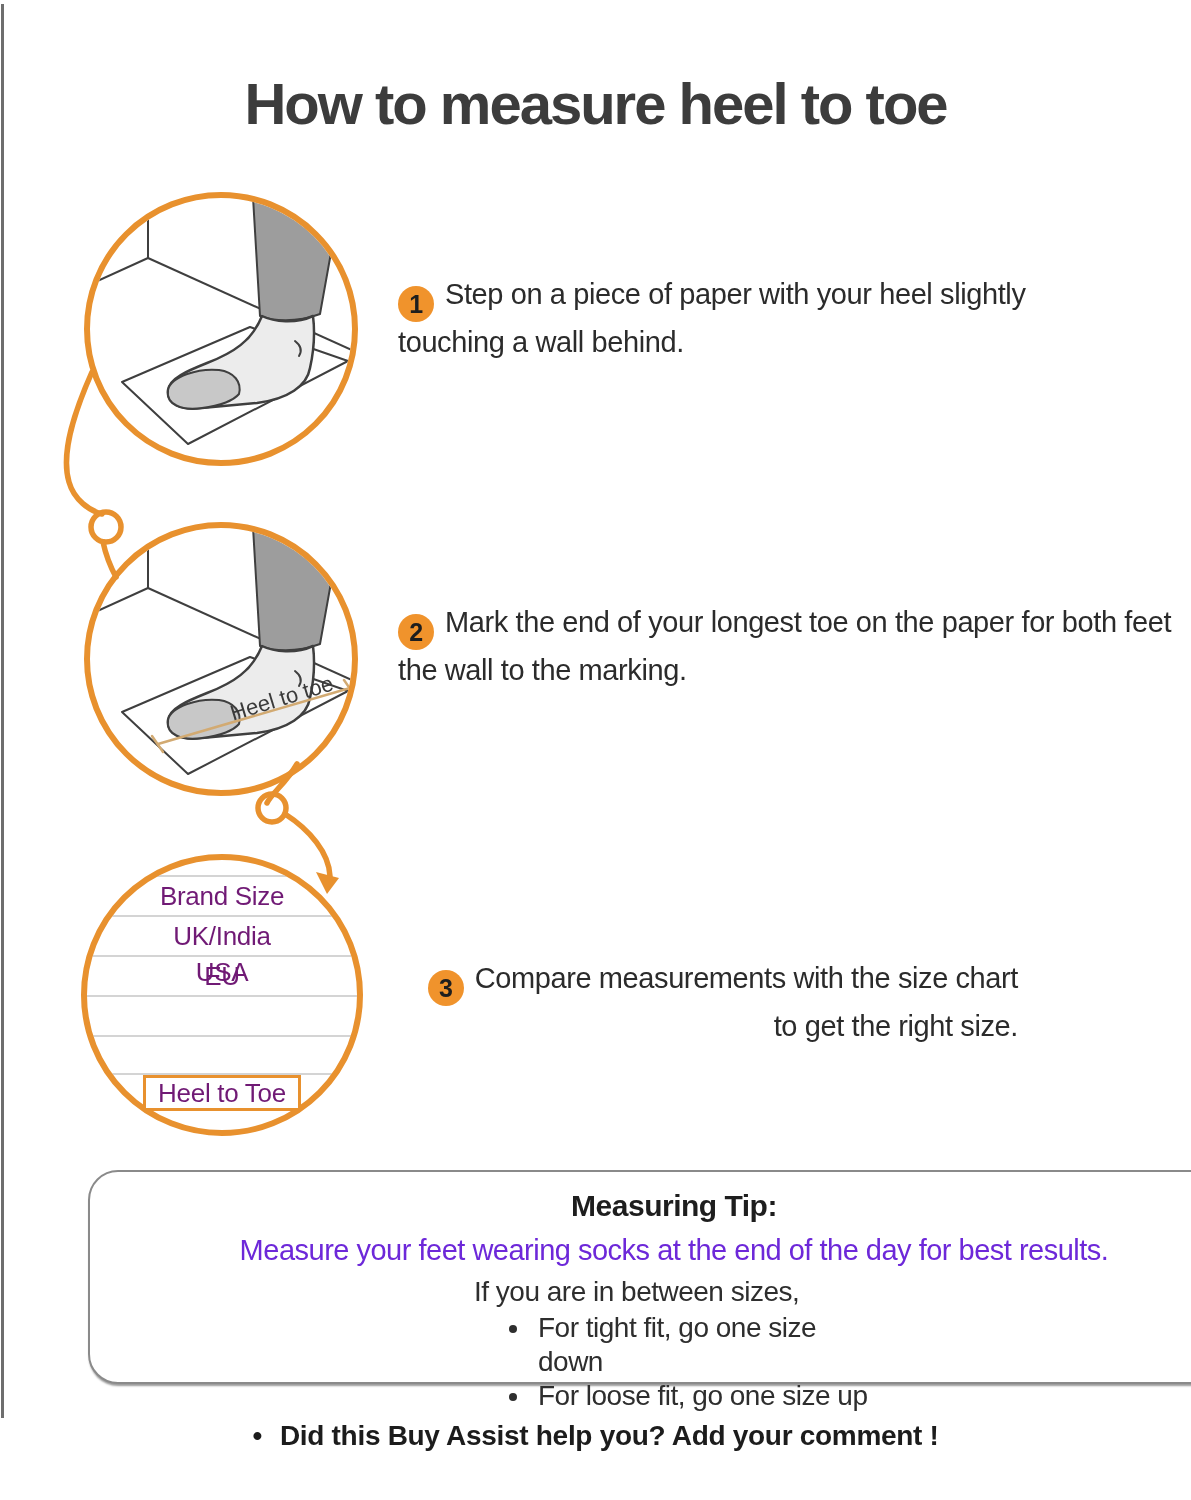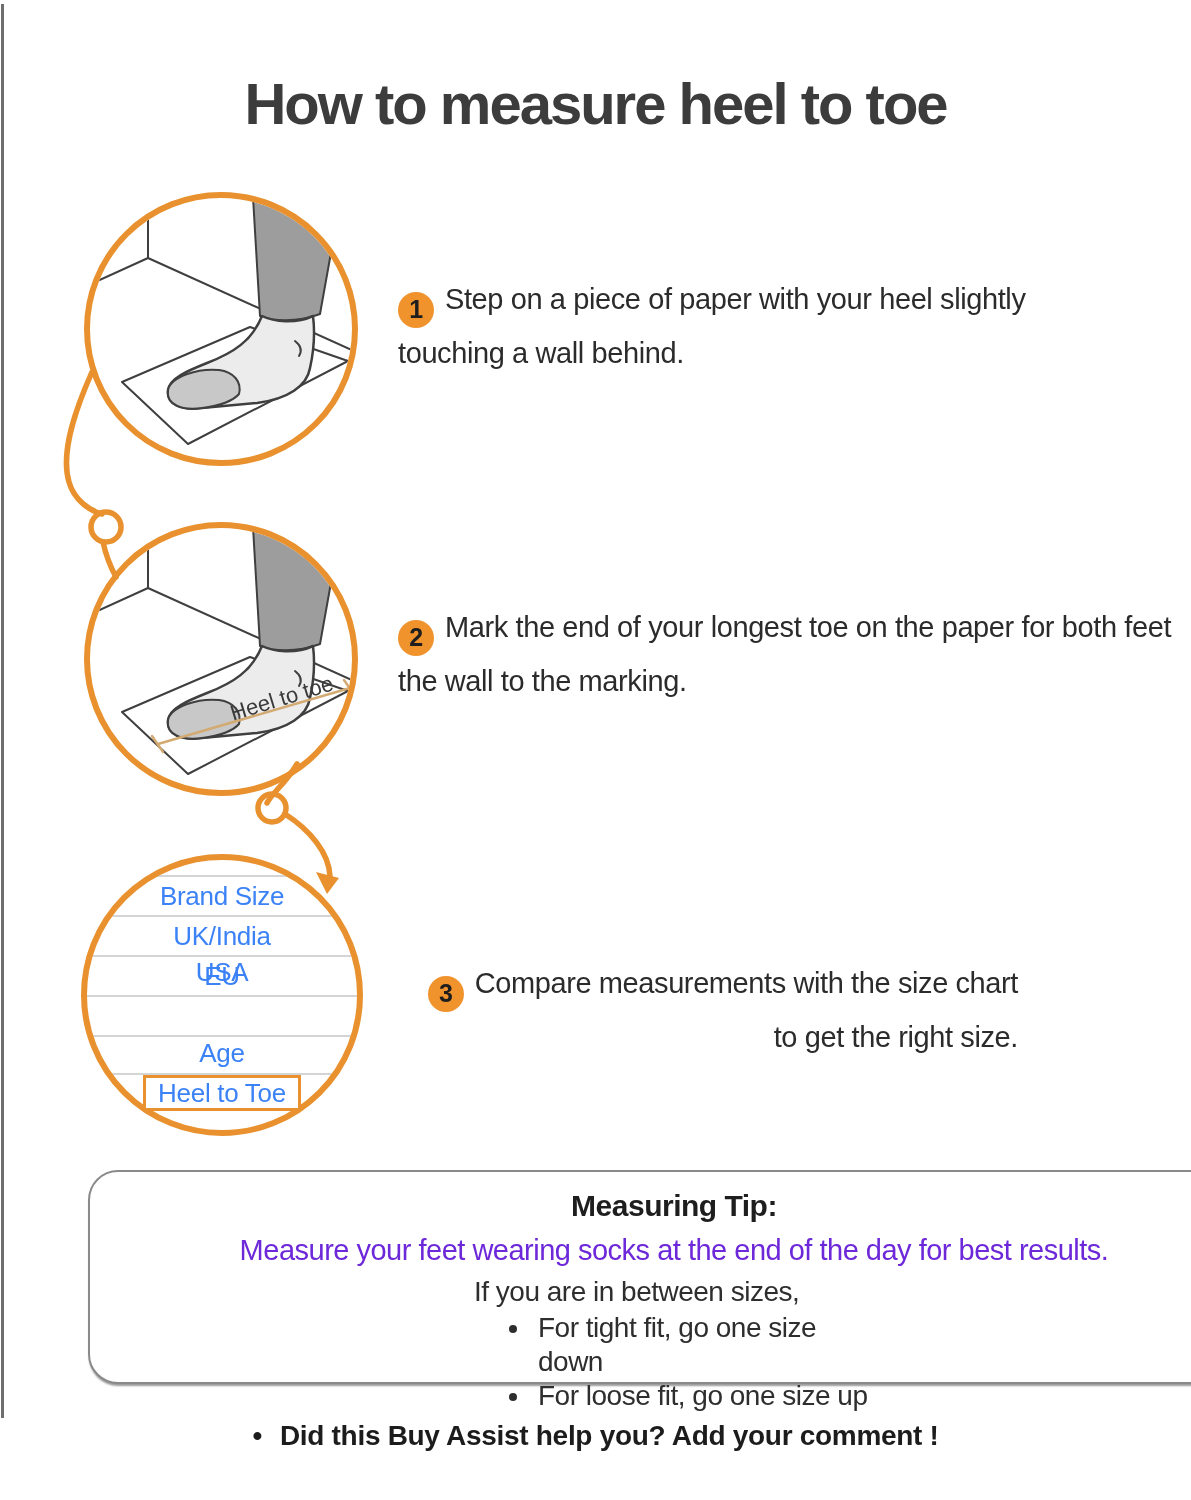--- a/index.html
+++ b/index.html
@@ -8,40 +8,40 @@
     background:#ffffff; font-family:"Liberation Sans", sans-serif;
   }
   .left-rule { position:absolute; left:1px; top:4px; width:3px; height:1414px; background:#6E6E6E; }
   .page-title {
     position:absolute; left:0; top:70px; width:100%; text-align:center;
     font-size:58px; font-weight:bold; letter-spacing:-2px; color:#3C3C3C;
   }
   svg.art { position:absolute; left:0; top:0; z-index:1; }
   .txt-layer { position:absolute; inset:0; z-index:2; }
 
-  .step { position:absolute; font-size:29px; line-height:51px; color:#2B2B2B; letter-spacing:-0.4px; }
+  .step { position:absolute; font-size:29px; line-height:40px; color:#2B2B2B; letter-spacing:-0.4px; }
   .step-1 { left:398px; top:274px; width:640px; }
   .step-2 { left:398px; top:602px; width:790px; }
   .step-3 { left:398px; top:958px; width:620px;text-align:right; }
   .badge {
     display:inline-flex; width:36px; height:36px; border-radius:50%;
     background:#F0932C; color:#1E1E1E; font-weight:bold; font-size:25px;
     align-items:center; justify-content:center; margin-right:11px; vertical-align:-9px;
   }
   .line.block { display:block; }
 
   .httlabel {
     position:absolute; left:231px; top:701px; font-size:22px; color:#3A3A3A;
     transform:rotate(-17deg); transform-origin:left center; white-space:nowrap;
   }
 
   .chart-row {
     position:absolute; left:86px; width:272px; height:40px;
     display:flex; justify-content:center; align-items:center;
-    font-size:26px; color:#3b82f6; letter-spacing:-0.3px;
+    font-size:26px; color:#701a75; letter-spacing:-0.3px;
   }
   .cr-0 { top:876px; } .cr-1 { top:916px; } .cr-2 { top:956px; }
   .cr-3 { top:952px; } .cr-4 { top:1034px; height:38px; } .cr-5 { top:1074px; height:38px; }
   .hbox {
     border:3px solid #E8912E; height:30px; display:flex; align-items:center;
     padding:0 12px; box-sizing:content-box; background:#ffffff;
   }
 
   .tip-box {
     position:absolute; left:88px; top:1170px; width:1172px; height:214px;
@@ -166,23 +166,20 @@
       </div>
     <div class="chart-row cr-1">
         <span>UK/India</span>
       </div>
     <div class="chart-row cr-2">
         <span>EU</span>
       </div>
     <div class="chart-row cr-3">
         <span>USA</span>
       </div>
-    <div class="chart-row cr-4">
-        <span>Age</span>
-      </div>
     <div class="chart-row cr-5">
       <span class="hbox">
           <span>Heel to Toe</span>
         </span>
     </div>
 
     <div class="tip-box">
       <div class="tip-title">Measuring Tip:</div>
       <div class="tip-line1">Measure your feet wearing socks at the end of the day for best results.</div>
       <div class="tip-inner">

